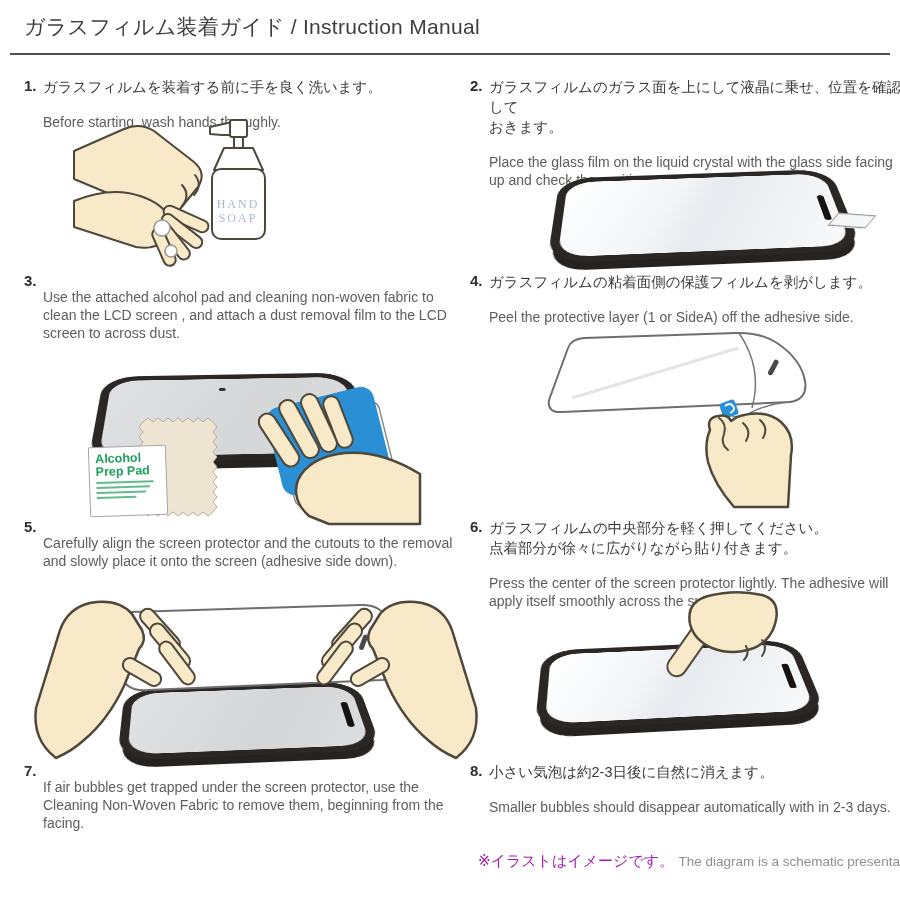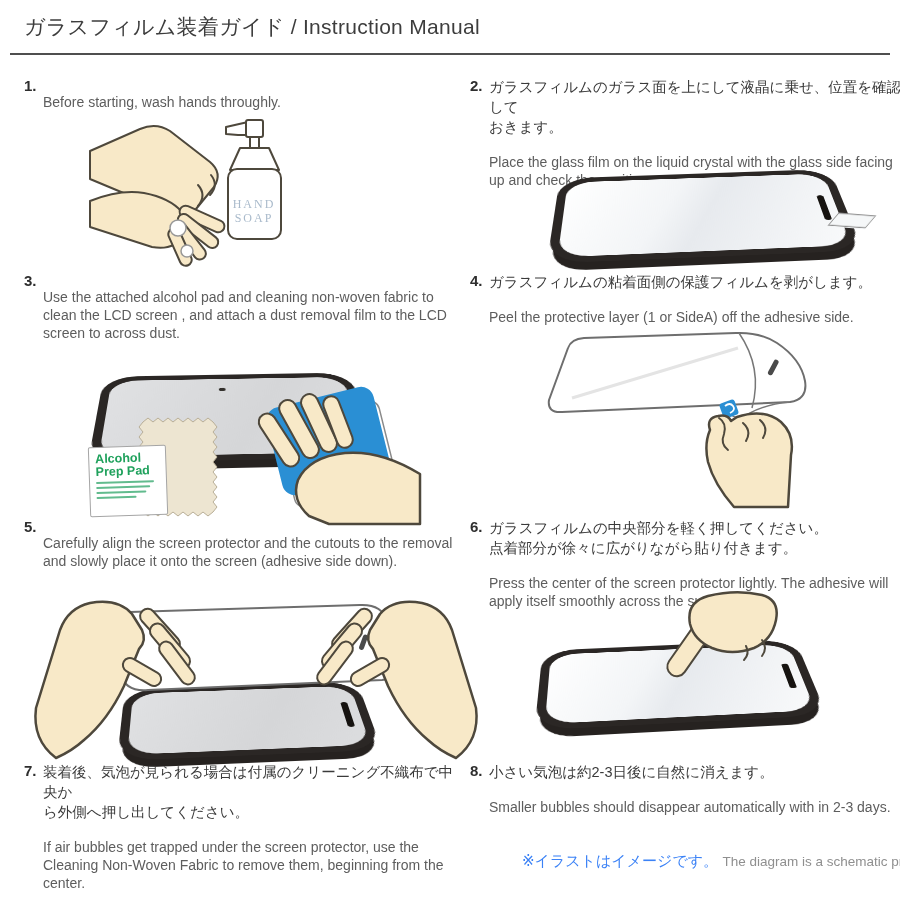--- a/index.html
+++ b/index.html
@@ -30,45 +30,46 @@
 
   .film-tab { position:absolute; background:#f5f7f8; border:1.5px solid #909090;
               transform:skewX(-38deg) rotate(4deg); }
 
   .packet { position:absolute; background:#ffffff; border:1.5px solid #a5a5a5; border-radius:2px;
             padding:5px 6px; transform:rotate(-2deg); }
   .packet .p-title { font-weight:bold; font-size:12.5px; line-height:1.05; color:#1fa15c; }
   .packet .p-line { height:2px; background:#62bb8e; margin-top:3px; border-radius:1px; }
 
   .footer { position:absolute; left:478px; top:852px; width:420px; white-space:nowrap; }
-  .footer .f-jp { font-size:15px; color:#3b82f6;margin-left:44px; }
+  .footer .f-jp { font-size:15px; color:#a21caf; }
   .footer .f-en { font-size:13.5px; color:#8f8f8f; }
 
   svg { position:absolute; left:0; top:0; overflow:visible; }
   .skin { fill:#f8e9c8; stroke:#4e483c; stroke-width:2; stroke-linejoin:round; }
   .skin-line { fill:none; stroke:#4e483c; stroke-width:2; stroke-linecap:round; }
   .bubble { fill:#ffffff; stroke:#979797; stroke-width:1.5; }
   .bottle { fill:#ffffff; stroke:#4e483c; stroke-width:2; stroke-linejoin:round; }
   .film-sheet { fill:#ffffff; stroke:#6e6e6e; stroke-width:2; stroke-linejoin:round; }
   .thin-gray { fill:none; stroke:#777777; stroke-width:1.5; }
 </style>
 </head>
 <body>
 
 <div class="page">
 
   <div class="title">ガラスフィルム装着ガイド / Instruction Manual</div>
   <div class="title-rule"></div>
 
   <div class="step" style="left:24px; top:77px;">
     <span class="num">1.</span>
+    <div class="jp">ガラスフィルムを装着する前に手を良く洗います。</div>
     <div class="en">Before starting, wash hands throughly.</div>
   </div>
 
-  <div class="scene" style="left:90px; top:115px; width:320px; height:158px;text-align:right;">
+  <div class="scene" style="left:74px; top:115px; width:320px; height:158px;text-align:right;">
     <svg width="320" height="158" viewBox="0 0 320 158">
       <circle class="bubble" cx="58" cy="18" r="4"></circle>
       <circle class="bubble" cx="46" cy="30" r="3"></circle>
       <circle class="bubble" cx="113" cy="63" r="8"></circle>
       <path class="skin" d="M 0,36 L 50,14 Q 66,7 80,16 L 120,47 Q 133,58 124,72 L 106,94 Q 93,105 79,97 L 0,64 Z"></path>
       <path class="skin-line" d="M 121,60 Q 129,70 120,80 M 108,70 Q 117,80 108,91"></path>
       <path class="skin" d="M 0,86 Q 30,74 54,78 Q 80,83 92,97 Q 100,108 94,120 Q 84,136 62,132 L 0,112 Z"></path>
       <rect class="skin" x="88" y="98" width="48" height="12" rx="6" transform="rotate(24 112 104)"></rect>
       <rect class="skin" x="84" y="110" width="48" height="12" rx="6" transform="rotate(38 108 116)"></rect>
       <rect class="skin" x="78" y="120" width="44" height="12" rx="6" transform="rotate(52 100 126)"></rect>
@@ -213,25 +214,23 @@
     <svg width="340" height="172" viewBox="0 0 340 172">
       <rect class="skin" x="116" y="47.5" width="72" height="19" rx="9.5" transform="rotate(-55 152 57)"></rect>
       <rect class="skin" x="173" y="35.5" width="46" height="17" rx="8.5" transform="rotate(35 196 44)"></rect>
       <path class="skin" style="stroke-width:2.5" d="M 150,36 Q 146,14 168,8 Q 196,1 222,7 Q 240,12 236,32 Q 232,52 214,60 Q 192,68 172,60 Q 154,52 150,36 Z"></path>
       <path class="skin-line" d="M 206,58 Q 210,66 204,72 M 222,52 Q 228,60 222,68"></path>
     </svg>
   </div>
 
   <div class="step" style="left:24px; top:762px;">
     <span class="num">7.</span>
-    <div class="jp">装着後、気泡が見られる場合は付属のクリーニング不織布で中央か
-ら外側へ押し出してください。</div>
     <div class="en">If air bubbles get trapped under the screen protector, use the
 Cleaning Non-Woven Fabric to remove them, beginning from the
-center.</div>
+facing.</div>
   </div>
 
   <div class="step" style="left:470px; top:762px;">
     <span class="num">8.</span>
     <div class="jp">小さい気泡は約2-3日後に自然に消えます。</div>
     <div class="en">Smaller bubbles should disappear automatically with in 2-3 days.</div>
   </div>
 
   <div class="footer">
     <span class="f-jp">※イラストはイメージです。</span>

